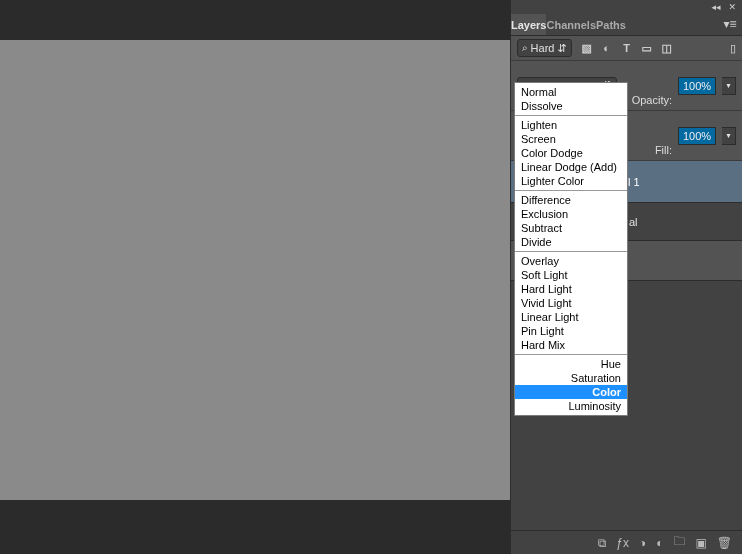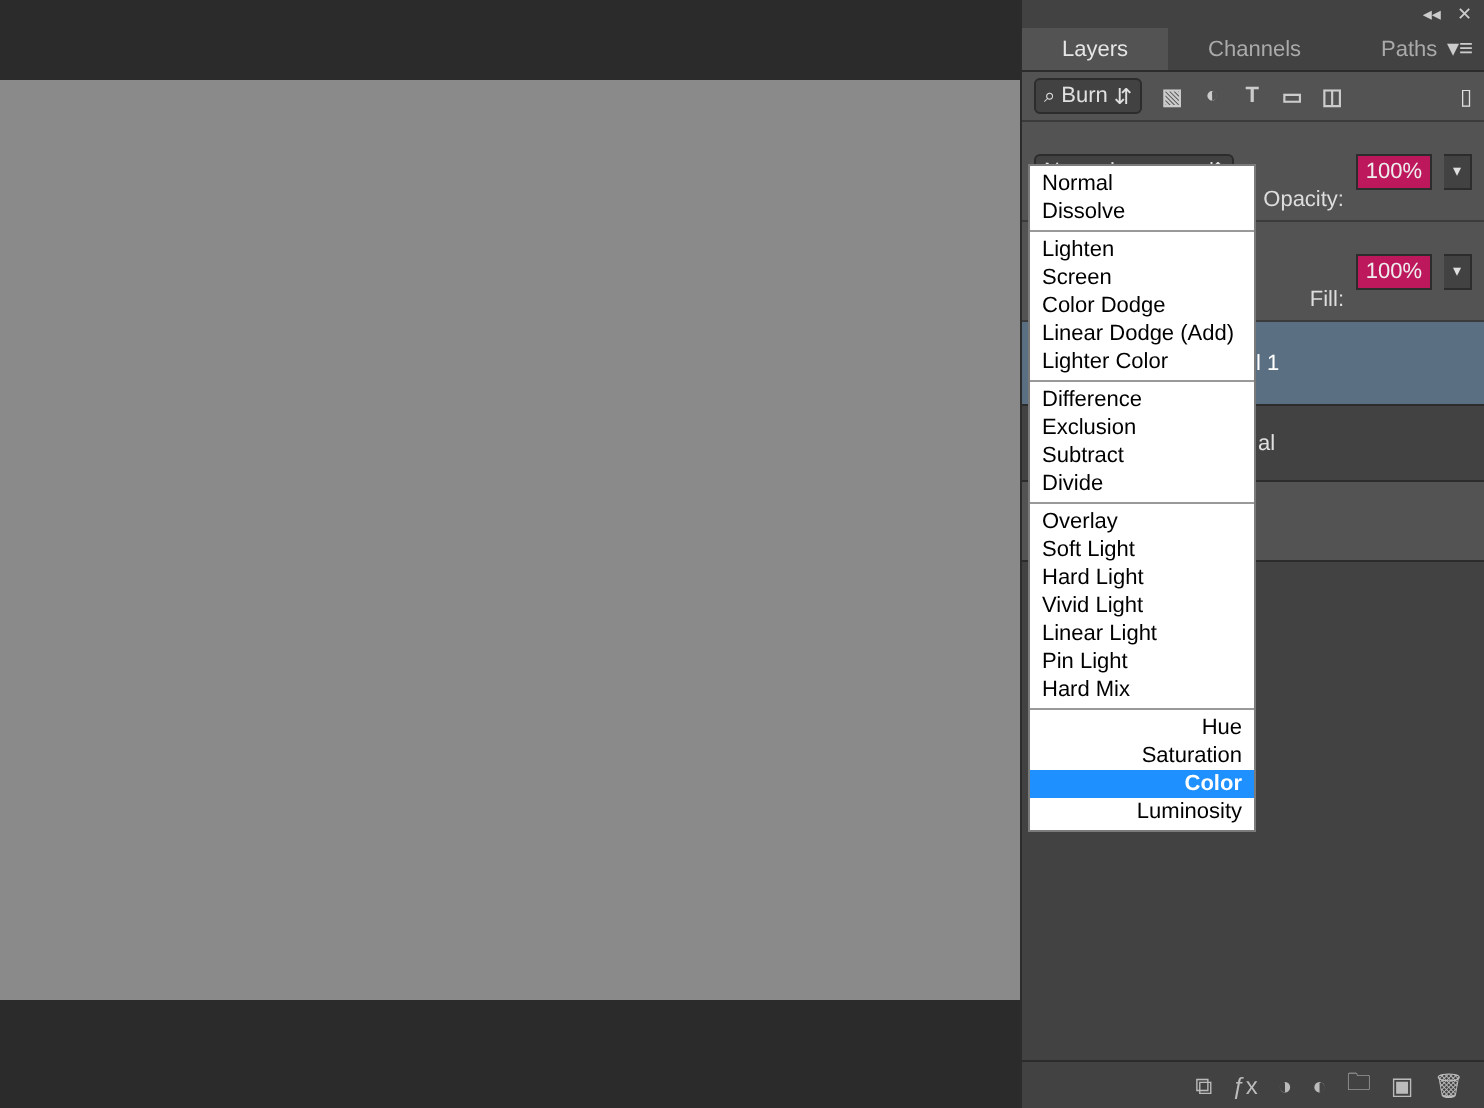--- a/index.html
+++ b/index.html
@@ -52,26 +52,27 @@
   
   .tabs {
     display: flex;
     align-items: center;
     height: 22px;
     background: #424242;
     border-bottom: 1px solid #2c2c2c;
     position: relative;
   }
   .tab {
-    padding: 4px 20px;
+    padding: 4px 0;
     color: #aaa;
     cursor: pointer;
     height: 100%;
     display: flex;
     align-items: center;
+    font-weight: bold;
   }
   .tab.active {
     background: #535353;
     color: #e6e6e6;
   }
   .tabs .menu-btn {
     position: absolute;
     right: 4px;
     top: 3px;
     width: 16px;
@@ -141,21 +142,21 @@
     align-items: center;
     justify-content: space-between;
     padding: 0 4px;
     color: #e0e0e0;
     cursor: pointer;
   }
   .label { color: #ddd; margin-top: 29px; }
   .pct-input {
     width: 38px;
     height: 18px;
-    background: #be185d;
+    background: #0369a1;
     border: 1px solid #2c2c2c;
     display: flex;
     align-items: center;
     justify-content: center;
     color: #eee;
   }
   .pct-drop {
     width: 14px;
     height: 18px;
     background: #424242;
@@ -268,21 +269,21 @@
   <div class="tabs">
     <div class="tab active">Layers</div>
     <div class="tab">Channels</div>
     <div class="tab">Paths</div>
     <div class="menu-btn">▾≡</div>
   </div>
 
   <div class="filter-row">
     <div class="kind-select">
       <span class="mag">⌕</span>
-      <span>Burn</span>
+      <span>Hard</span>
       <span>⇵</span>
     </div>
     <div class="filter-icons">
       <span>▧</span>
       <span>◐</span>
       <span>T</span>
       <span>▭</span>
       <span>◫</span>
     </div>
     <span class="spacer"></span>

